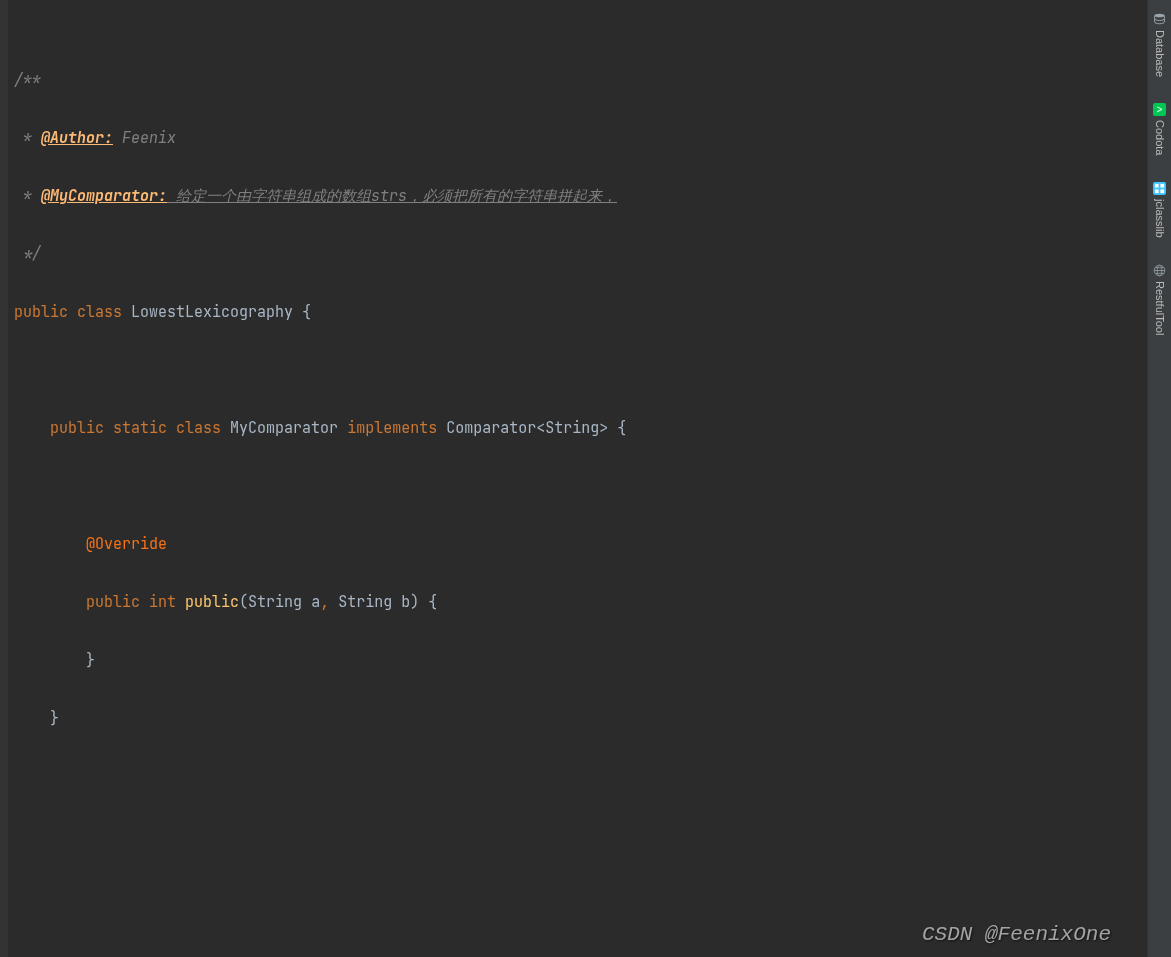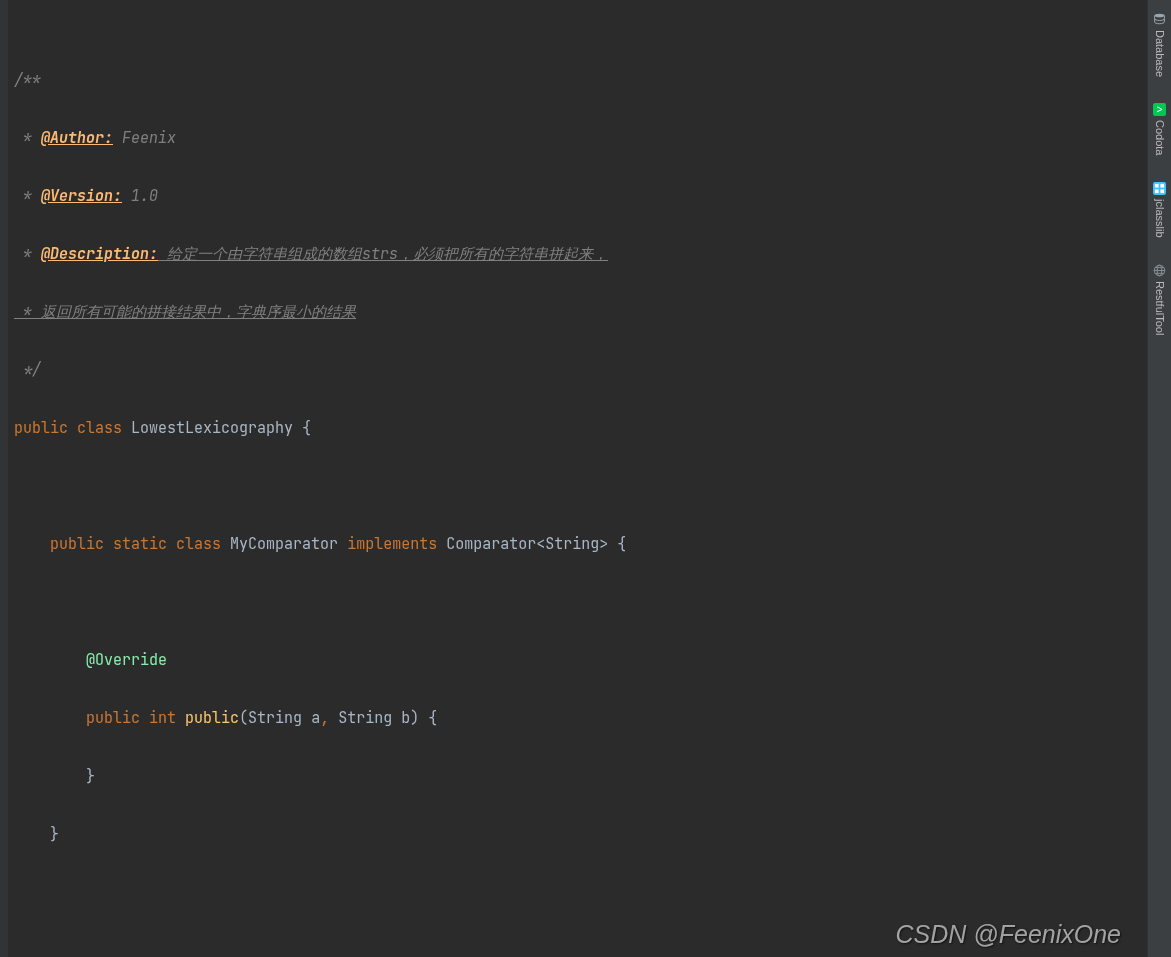--- a/index.html
+++ b/index.html
@@ -63,52 +63,50 @@
       font-size: 10px;
     }
     .icon-db { color: #9aa7b0; }
     .icon-codota { background: #00c853; color: white; border-radius: 2px; width: 13px; height: 13px; }
     .icon-jclass { background: #40c4ff; color: white; border-radius: 2px; width: 13px; height: 13px; }
     .icon-rest { color: #87939a; }
     
     .watermark {
       position: absolute;
       bottom: 8px;
-      right: 26px;
+      right: 36px;
       color: rgba(220,220,220,0.7);
-      font-size: 25px;
-      font-family: Liberation Sans, sans-serif;
+      font-size: 21px;
+      font-family: Liberation Mono, monospace;
       font-style: italic;
       text-shadow: 1px 1px 2px rgba(0,0,0,0.6);
     }
     
     
     .comment { color: #808080; font-style: italic; }
     .doctag { color: #fdba74; font-style: italic; font-weight: bold; text-decoration: underline; }
     .docval { color: #808080; font-style: italic; }
     .keyword { color: #cc7832; }
     .classname { color: #a9b7c6; }
-    .annotation { color: #86efac; }
+    .annotation { color: #f97316; }
     .method-decl { color: #ffc66d; }
     .plain { color: #a9b7c6; }
     .semi { color: #cc7832; }
     .chinese { color: #808080; font-style: italic; text-decoration: underline; }
     
     .line { display: block; padding-left: 4px; }
   </style>
 </head>
 <body>
 
 <div class="code-area">
   <div class="gutter"></div>
 <span class="line"><span class="comment">/**</span></span>
 <span class="line"><span class="comment"> * </span><span class="doctag">@Author:</span><span class="docval"> Feenix</span></span>
-<span class="line"><span class="comment"> * </span><span class="doctag">@Version:</span><span class="docval"> 1.0</span></span>
-<span class="line"><span class="comment"> * </span><span class="doctag">@Description:</span><span class="chinese"> 给定一个由字符串组成的数组strs，必须把所有的字符串拼起来，</span></span>
-<span class="line"><span class="chinese"> * 返回所有可能的拼接结果中，字典序最小的结果</span></span>
+<span class="line"><span class="comment"> * </span><span class="doctag">@MyComparator:</span><span class="chinese"> 给定一个由字符串组成的数组strs，必须把所有的字符串拼起来，</span></span>
 <span class="line"><span class="comment"> */</span></span>
 <span class="line"><span class="keyword">public</span> <span class="keyword">class</span> <span class="classname">LowestLexicography</span><span class="plain"> {</span></span>
 <span class="line"> </span>
 <span class="line">    <span class="keyword">public</span> <span class="keyword">static</span> <span class="keyword">class</span> <span class="classname">MyComparator</span> <span class="keyword">implements</span> <span class="plain"><span>Comparator</span>&lt;<span>String</span>&gt; {</span></span>
 <span class="line"> </span>
 <span class="line">        <span class="annotation">@Override</span></span>
 <span class="line">        <span class="keyword">public</span> <span class="keyword">int</span> <span class="method-decl">public</span><span class="plain">(<span>String</span> <span>a</span></span><span class="semi">,</span><span class="plain"> <span>String</span> <span>b</span>) {</span></span>
 <span class="line">        <span class="plain">}</span></span>
 <span class="line">    <span class="plain">}</span></span>
 

